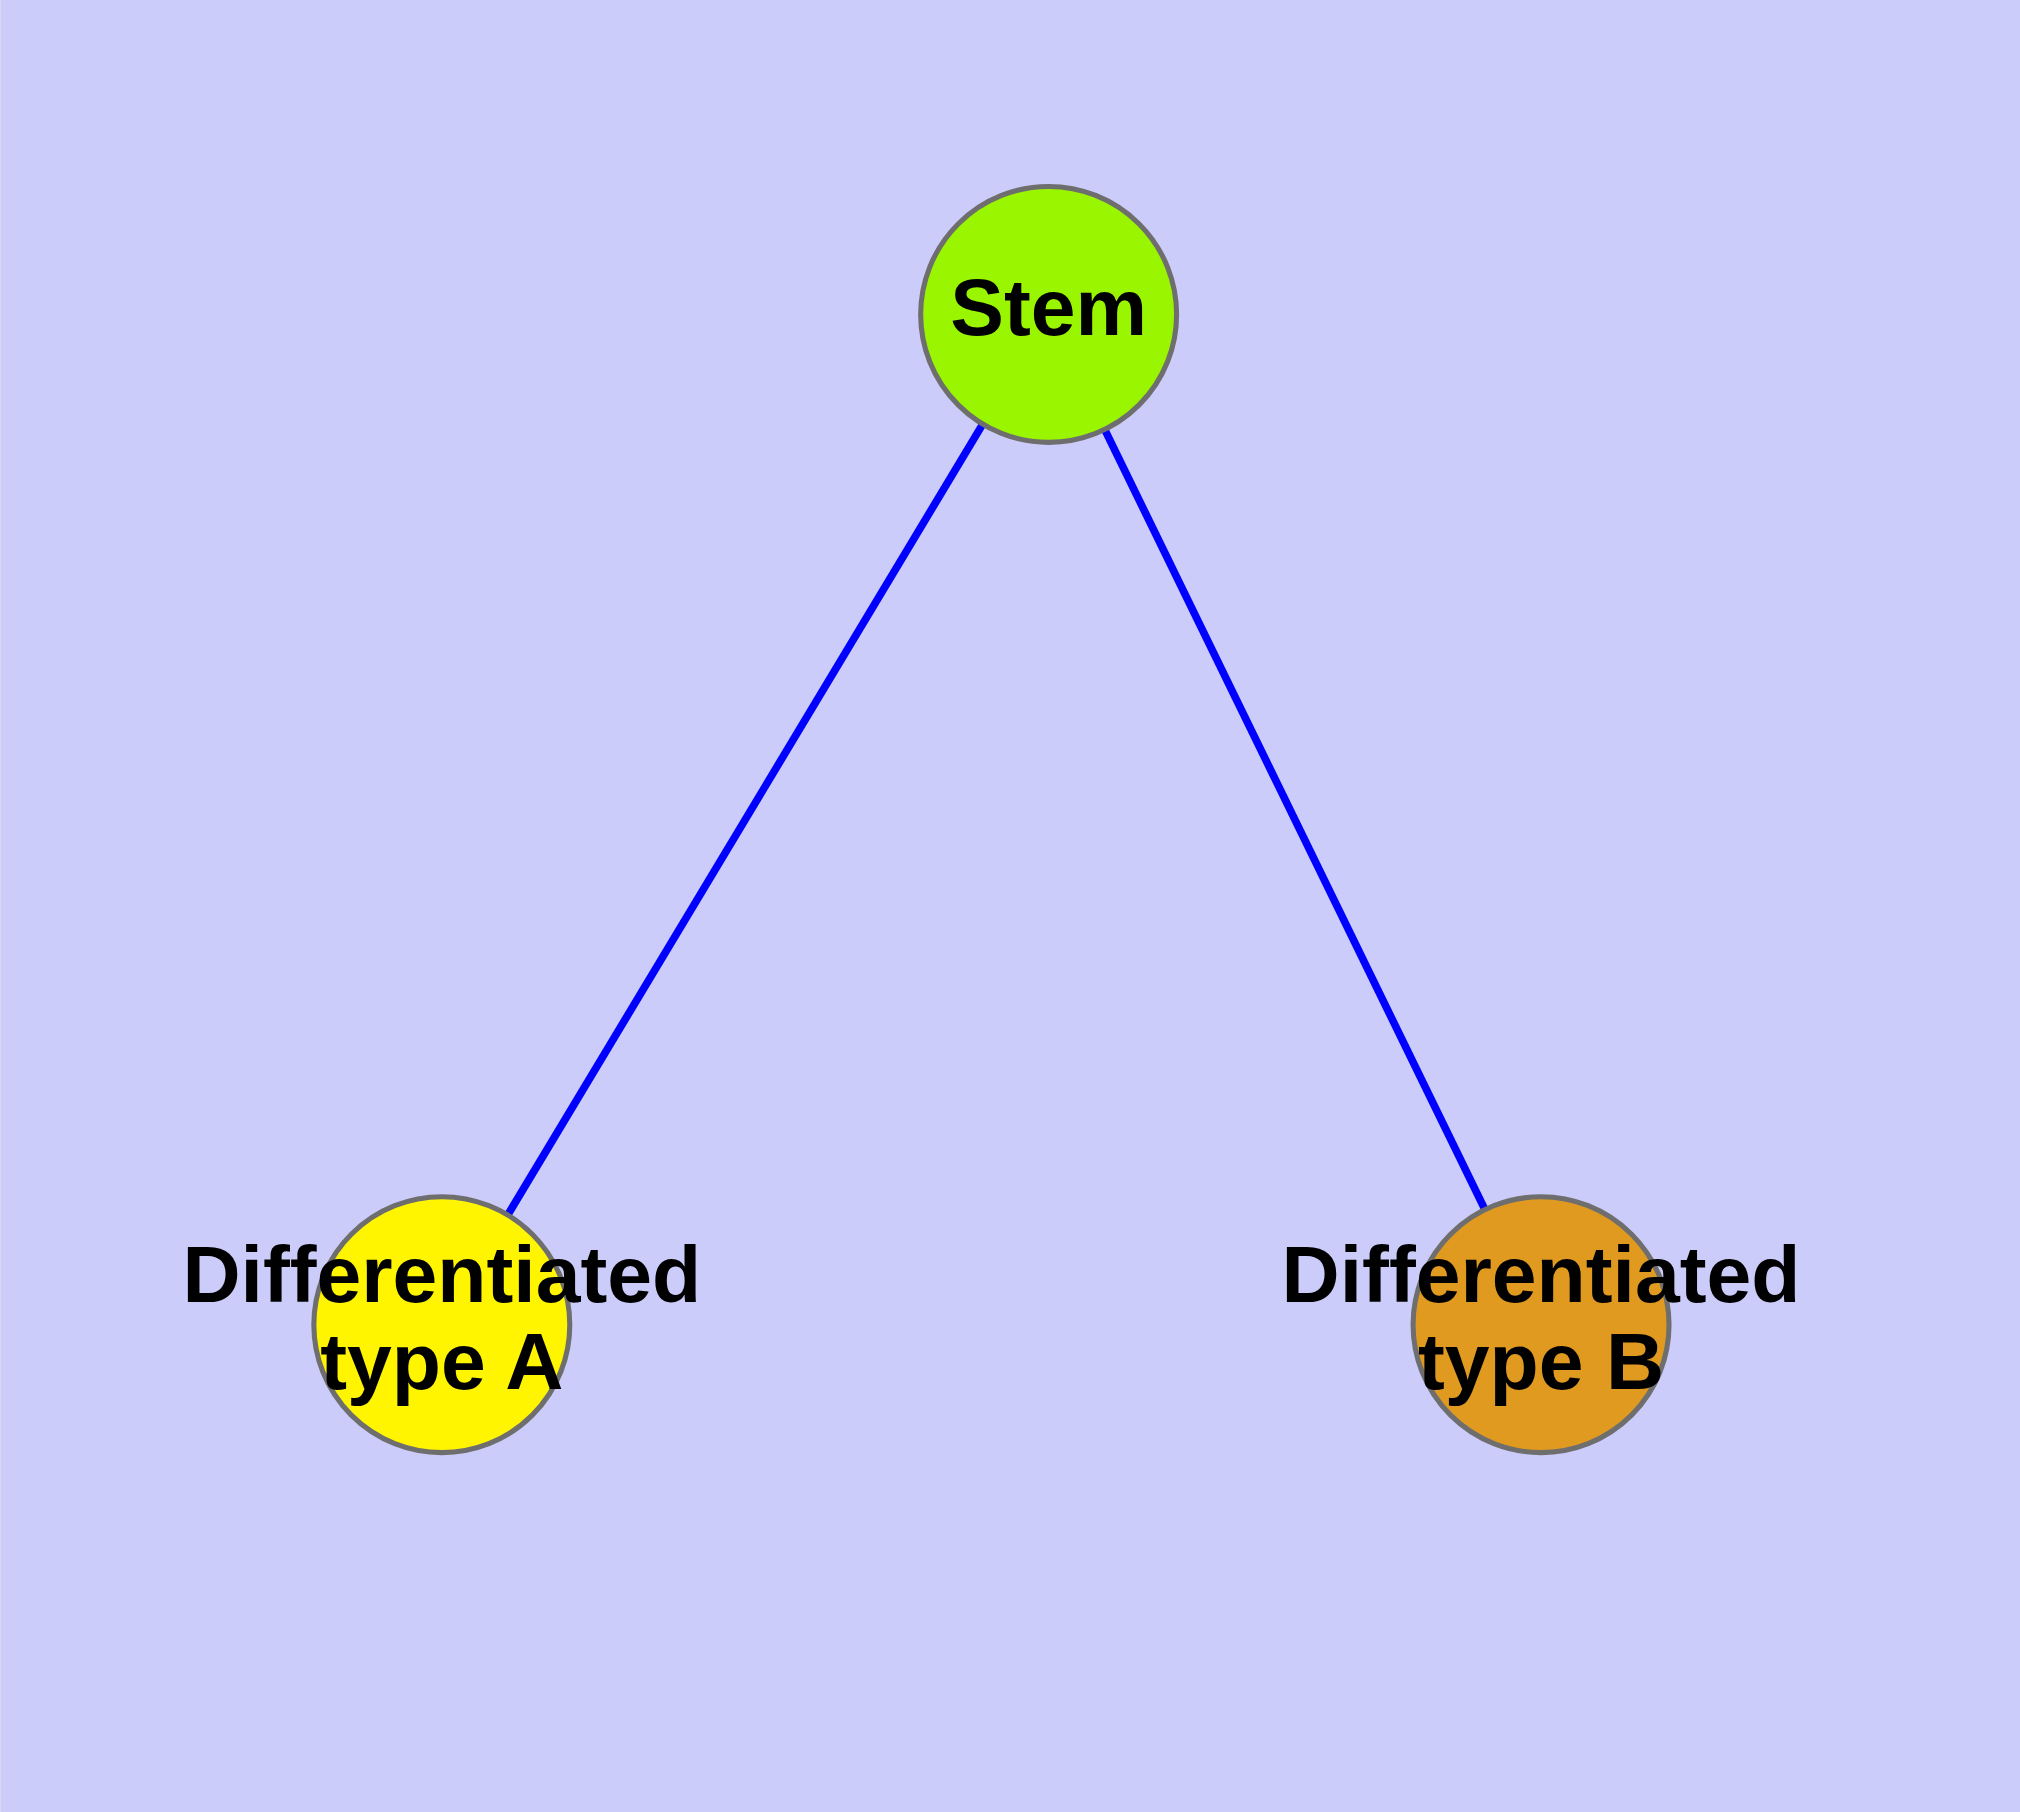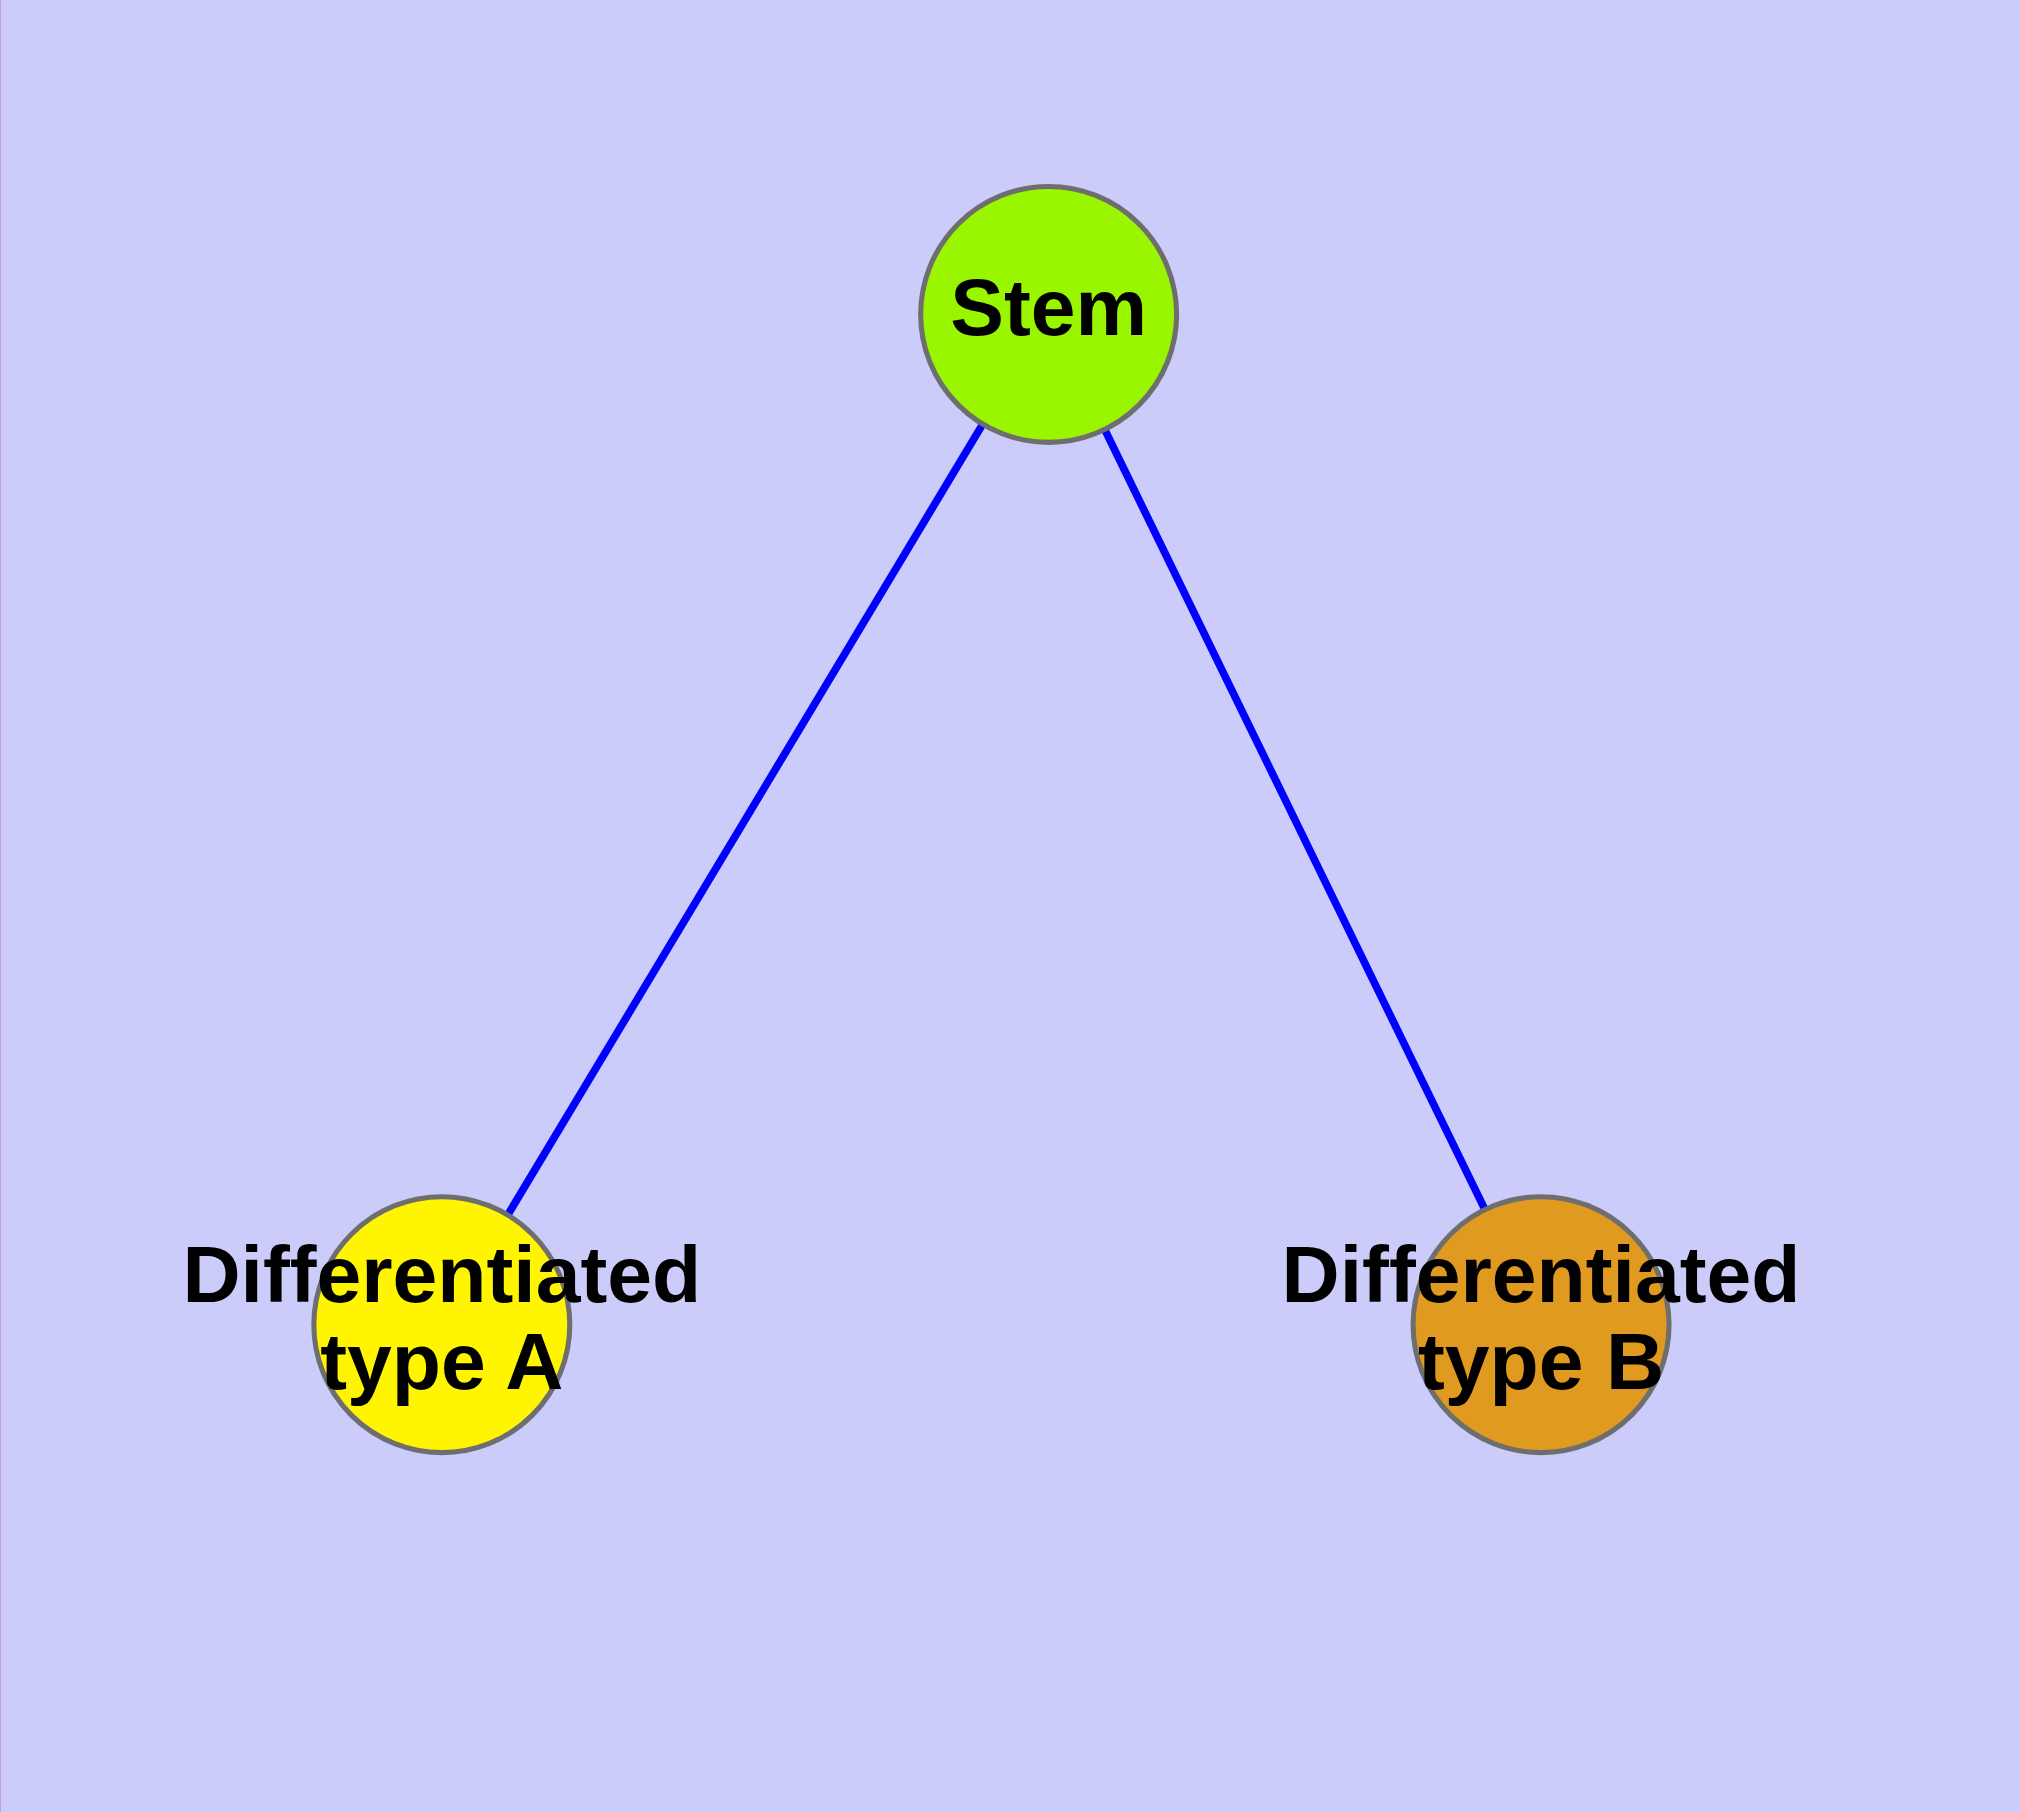--- a/index.html
+++ b/index.html
@@ -5,21 +5,21 @@
 <style>
   html, body {
     margin: 0;
     padding: 0;
     background: #ccccfa;
   }
   #stage {
     position: relative;
     width: 2021px;
     height: 1812px;
-    background: #a21caf;
+    background: #fef9c3;
     overflow: hidden;
     font-family: "Liberation Sans", sans-serif;
   }
   #graph-svg {
     position: absolute;
     left: 0;
     top: 0;
     width: 2021px;
     height: 1812px;
     display: block;

